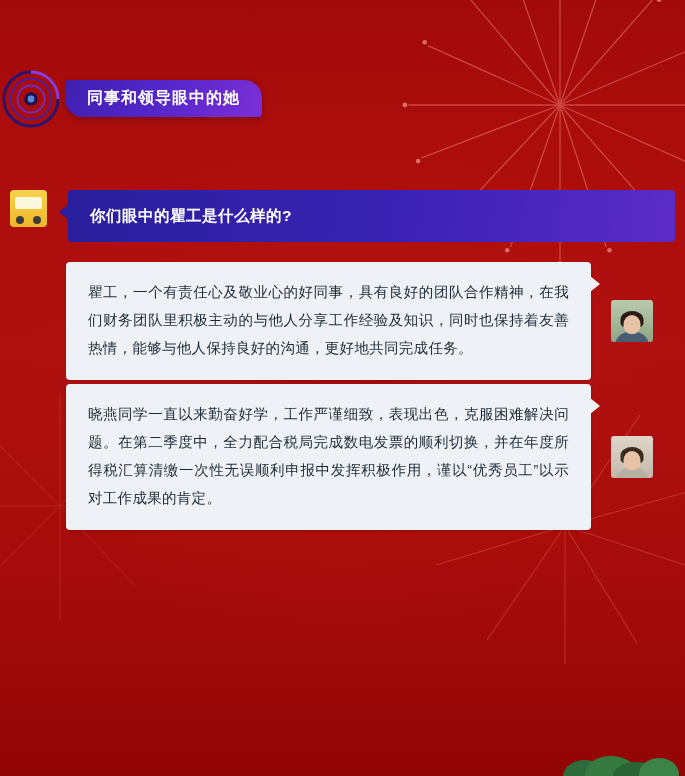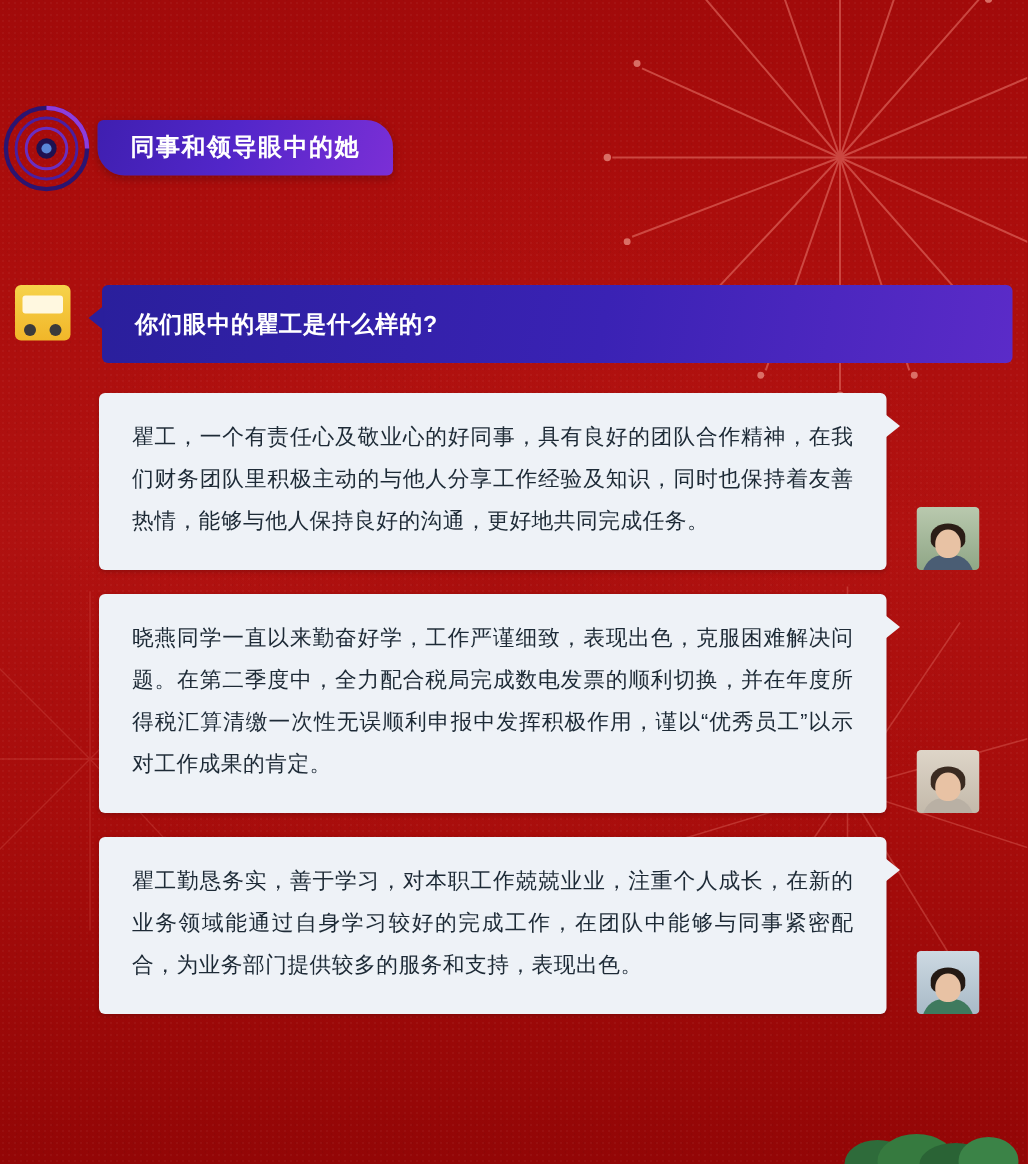--- a/index.html
+++ b/index.html
@@ -146,22 +146,22 @@
 
   
   .answers {
     position: absolute;
     left: 10px;
     top: 262px;
     width: 665px;
   }
   .answer-row {
     display: flex;
-    align-items: flex-end;
-    margin-bottom: 16px;
+    align-items: center;
+    margin-bottom: 4px;
   }
   .a-bubble {
     position: relative;
     width: 525px;
     margin-left: 56px;
     background: #eef2f7;
     border-radius: 4px;
     padding: 16px 22px 18px 22px;
     box-shadow: 0 1px 3px rgba(0,0,0,0.18);
   }
@@ -356,33 +356,20 @@
       <div class="a-avatar">
         <div class="photo">
           <div class="bg" style="background:linear-gradient(180deg,#ded5c8 0%, #c3b9aa 100%);"></div>
           <div class="body" style="background:#b9b0a4;"></div>
           <div class="hair" style="background:#3a2a20;"></div>
           <div class="face"></div>
         </div>
       </div>
     </div>
 
-    <div class="answer-row">
-      <div class="a-bubble">
-        <p>瞿工勤恳务实，善于学习，对本职工作兢兢业业，注重个人成长，在新的业务领域能通过自身学习较好的完成工作，在团队中能够与同事紧密配合，为业务部门提供较多的服务和支持，表现出色。</p>
-      </div>
-      <div class="a-avatar">
-        <div class="photo">
-          <div class="bg" style="background:linear-gradient(180deg,#cdd9e2 0%, #a8bac7 100%);"></div>
-          <div class="body" style="background:#3f7a5e;"></div>
-          <div class="hair" style="background:#241a14;"></div>
-          <div class="face"></div>
-        </div>
-      </div>
-    </div>
 
   </div>
 
   <svg class="foliage" viewBox="0 0 160 60">
     <ellipse cx="60" cy="60" rx="22" ry="16" fill="#2e6b3a"></ellipse>
     <ellipse cx="86" cy="58" rx="26" ry="18" fill="#367a3f"></ellipse>
     <ellipse cx="112" cy="60" rx="24" ry="14" fill="#2a6335"></ellipse>
     <ellipse cx="134" cy="58" rx="20" ry="16" fill="#3b8347"></ellipse>
   </svg>
 </div>

